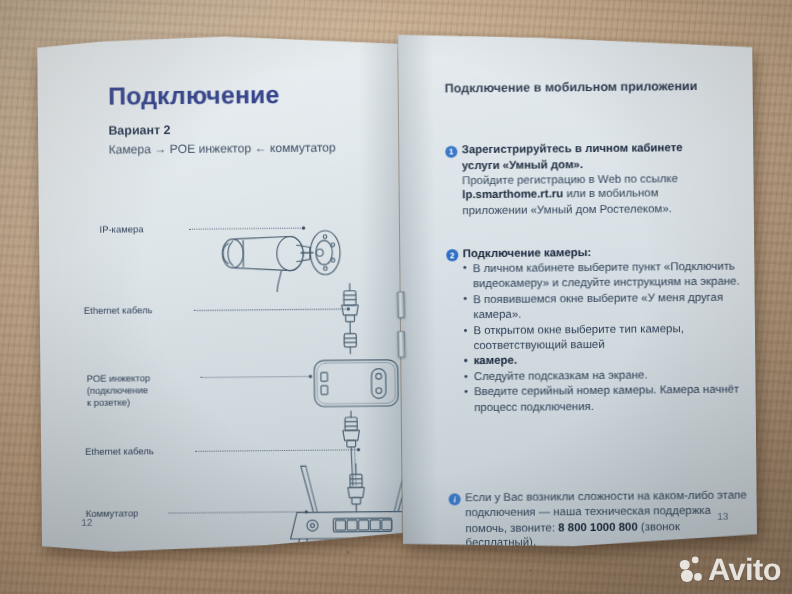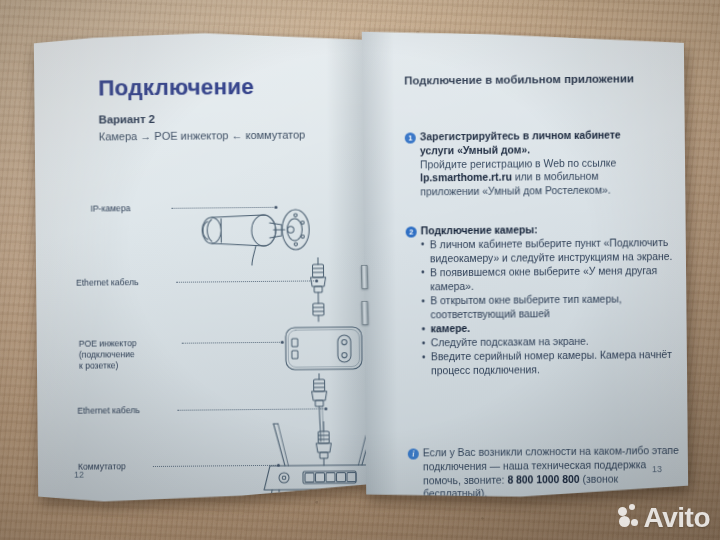--- a/index.html
+++ b/index.html
@@ -153,21 +153,21 @@
   #item2{top:196px;}
   #item3{top:418px;}
   #page-num-right{
     position:absolute;right:26px;top:438px;
     font-size:9px;color:#5c6e80;
   }
 
   
   #watermark{
     position:absolute;right:10px;bottom:8px;z-index:9;
-    display:flex;align-items:flex-start;gap:4px;
+    display:flex;align-items:center;gap:4px;
     opacity:.88;
   }
   #watermark .wm-text{
     font-size:28px;font-weight:700;color:rgba(255,255,255,.93);
     letter-spacing:-0.5px;line-height:1;
     text-shadow:0 1px 2px rgba(0,0,0,.25);
   }
   .wm-dots{position:relative;width:22px;height:24px;}
   .wm-dots i{position:absolute;border-radius:50%;background:rgba(255,255,255,.93);display:block;}
   .wm-d1{width:9px;height:9px;left:0;top:3px;}

